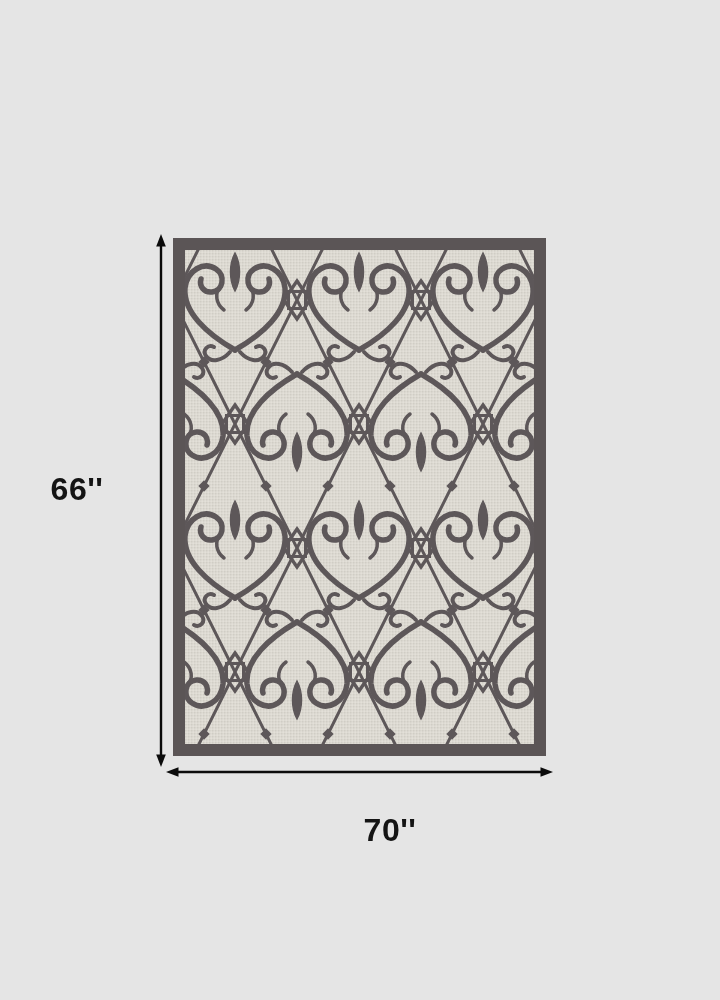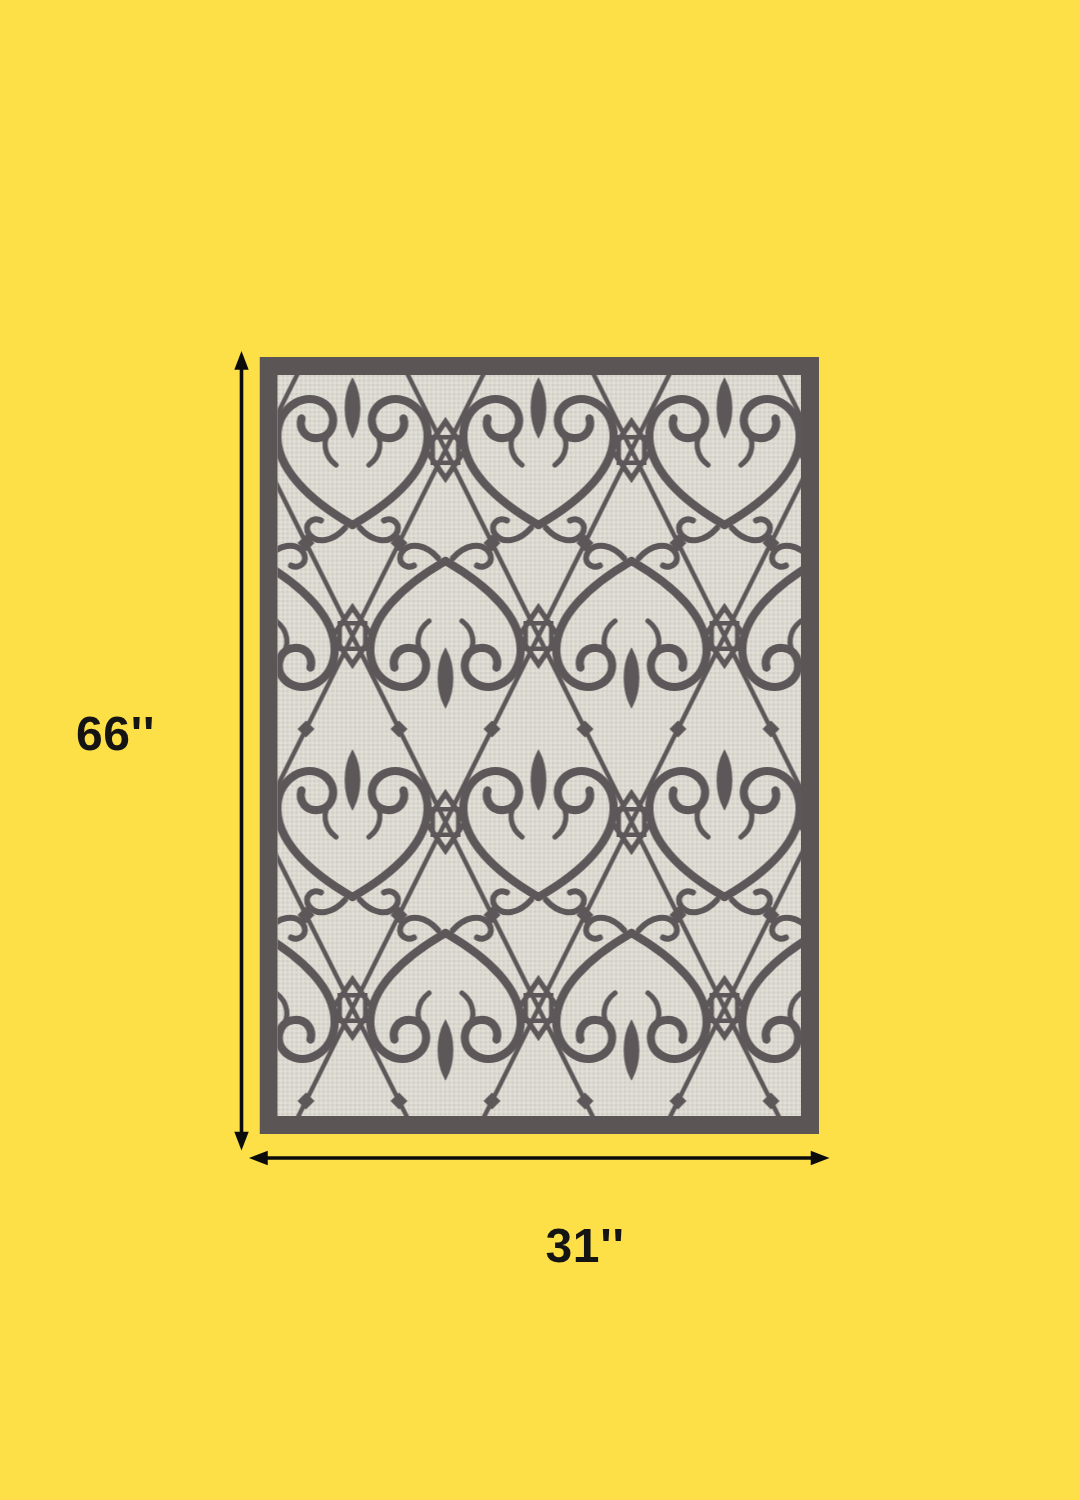--- a/index.html
+++ b/index.html
@@ -1,17 +1,17 @@
 <!DOCTYPE html>
 <html><head>
 <meta charset="utf-8">
 <style>
   html,body{margin:0;padding:0;background:#ffffff;}
   #stage{
-    position:relative;width:720px;height:1000px;background:#fde047;
+    position:relative;width:720px;height:1000px;background:#e5e5e5;
     overflow:hidden;font-family:"Liberation Sans", sans-serif;
   }
   #rug{
     position:absolute;left:173px;top:238px;width:373px;height:518px;
   }
   #arrows{
     position:absolute;left:0;top:0;width:720px;height:1000px;
     pointer-events:none;
   }
   .dim-label{
@@ -82,15 +82,15 @@
     </g>
     <g stroke="#0b0b0b" fill="#0b0b0b" stroke-width="2.4">
       <line x1="177" y1="772" x2="543" y2="772"></line>
       <polygon points="166,772 178.5,767.2 178.5,776.8" stroke="none"></polygon>
       <polygon points="553,772 540.5,767.2 540.5,776.8" stroke="none"></polygon>
     </g>
   </svg>
 
   <div id="height-label" class="dim-label">66''</div>
 
-  <div id="width-label" class="dim-label">31''</div>
+  <div id="width-label" class="dim-label">70''</div>
 
 </div>
 
 </body></html>

